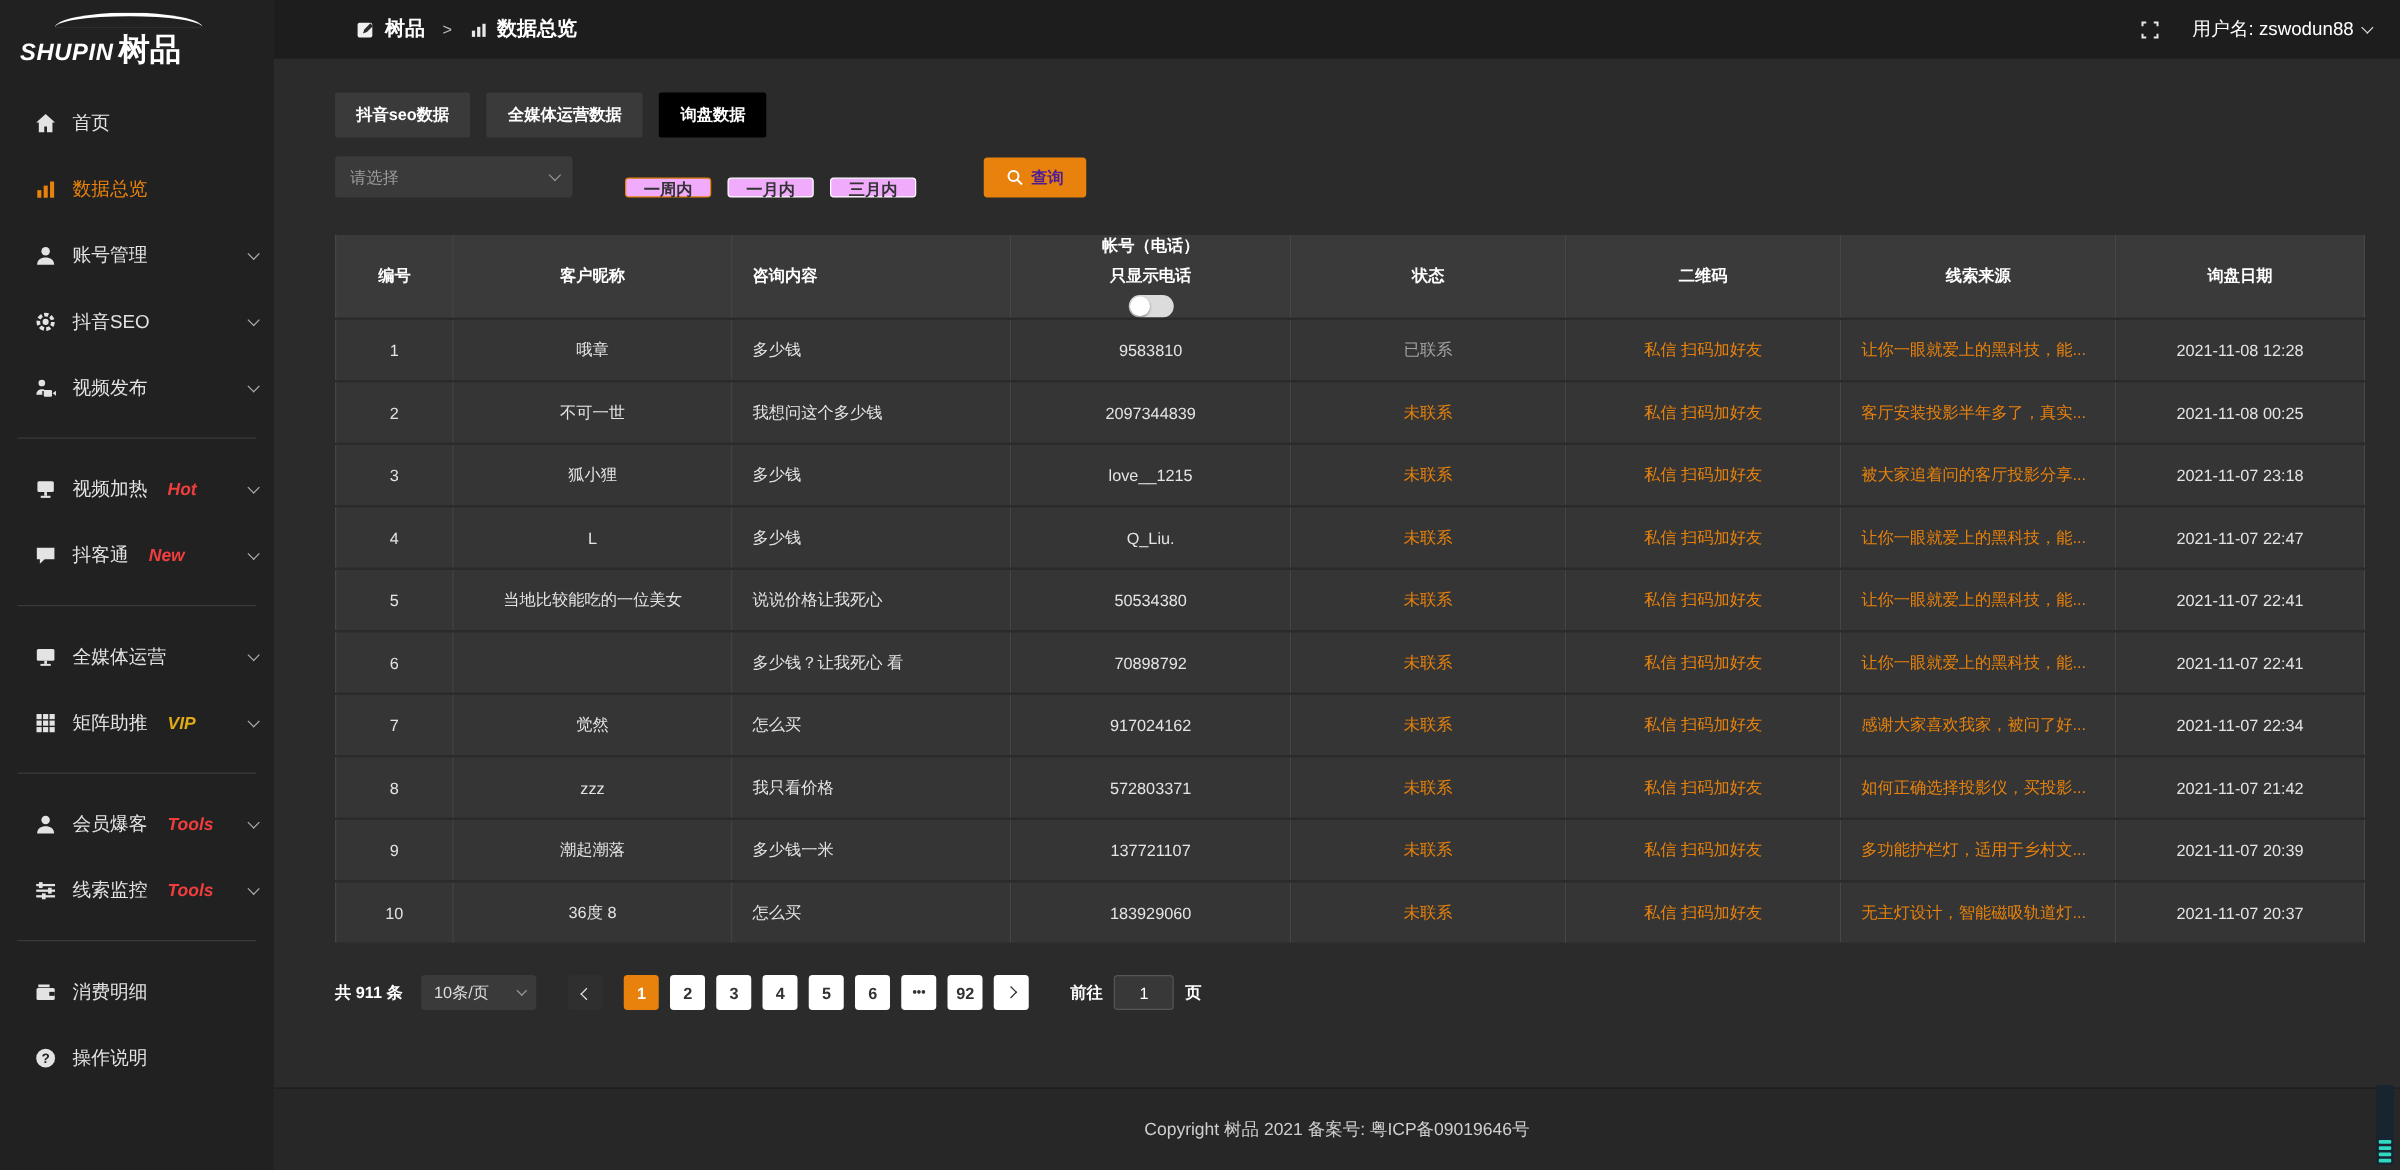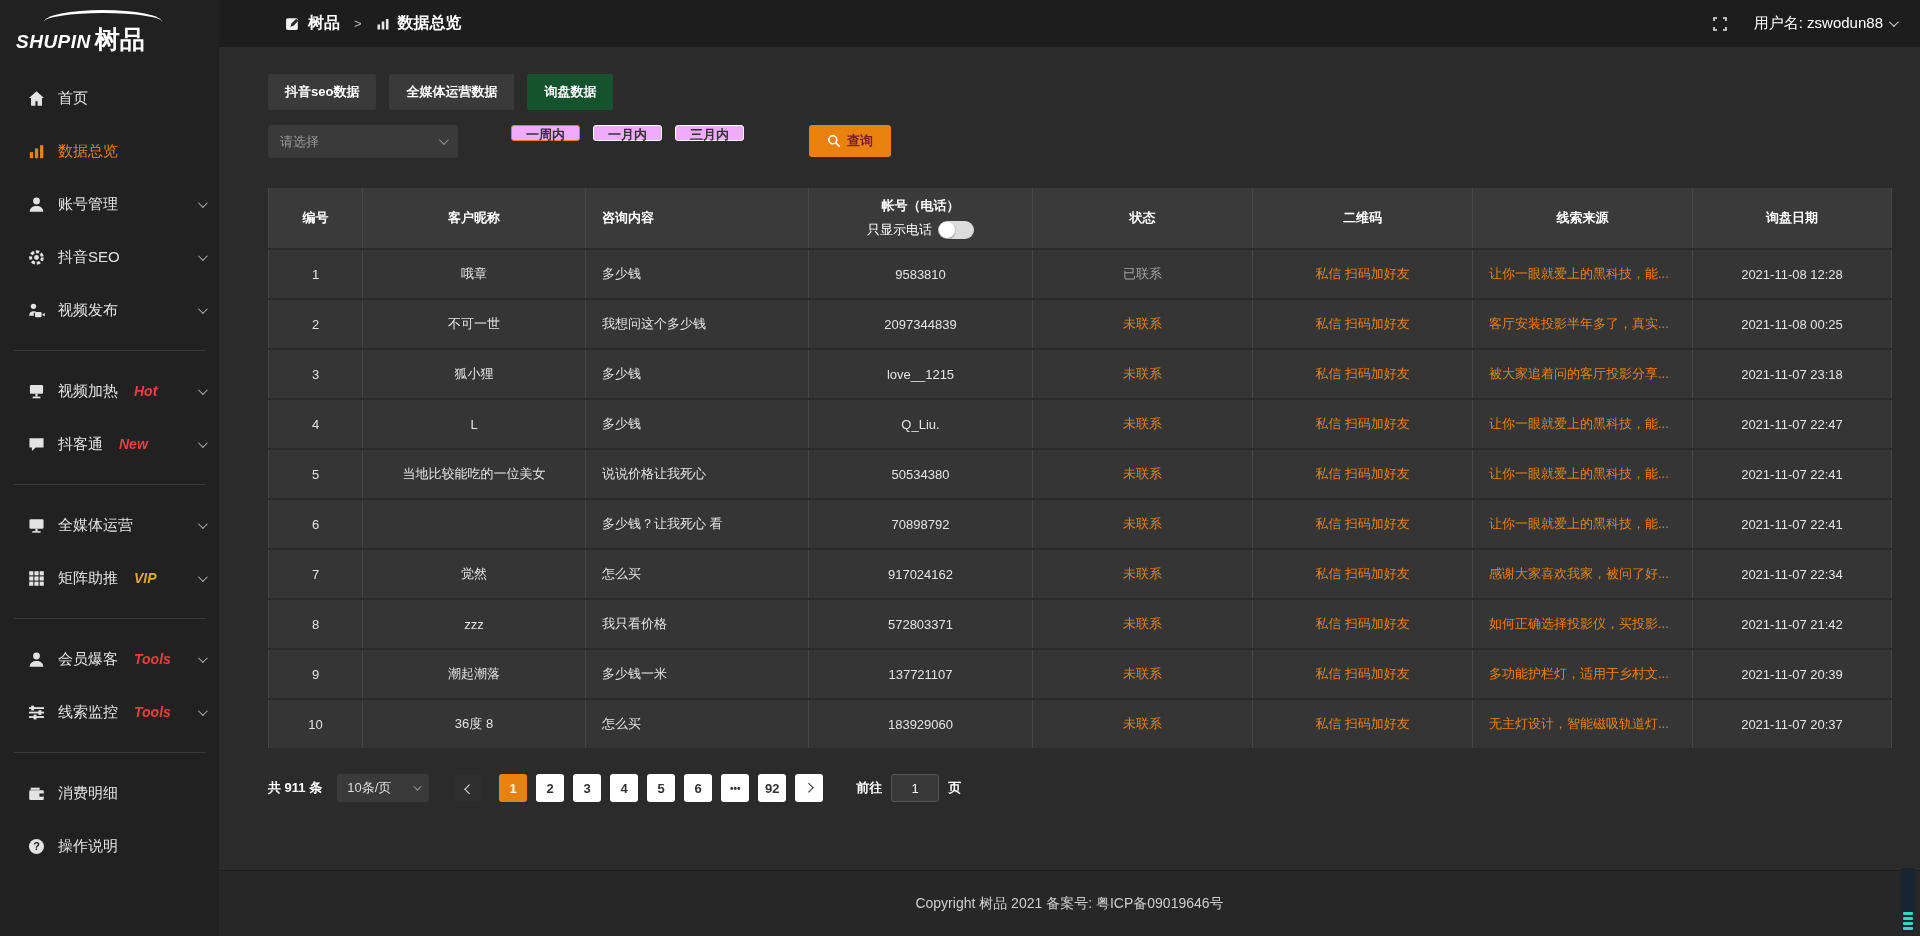--- a/index.html
+++ b/index.html
@@ -39,45 +39,45 @@
   .fs-icon { display:flex; cursor:pointer; }
   .username { font-size:15px; color:#fff; display:flex; align-items:center; gap:6px; cursor:pointer; }
   .username .chev { width:7px; height:7px; border-right:1.5px solid #ddd; border-bottom:1.5px solid #ddd;
     transform:rotate(45deg) translateY(-2px); }
 
   
   .content { flex:1; display:flex; flex-direction:column; padding:27px 28px 0 49px; background:#2b2b2b; }
   .tabs { display:flex; gap:13px; }
   .tab { background:#3a3a3a; color:#fff; font-size:13px; font-weight:bold; border:none;
     padding:9px 17px; border-radius:2px; cursor:pointer; }
-  .tab.active { background:#14532d;text-align:right; }
-  .filterbar { display:flex; align-items:flex-start; margin-top:15px; gap:21px; }
+  .tab.active { background:#000000;text-align:right; }
+  .filterbar { display:flex; align-items:flex-end; margin-top:15px; gap:10px; }
   .select { width:190px; height:33px; background:#3a3a3a; border-radius:3px; display:flex;
     align-items:center; padding:0 12px; color:#9a9a9a; font-size:13px; cursor:pointer; }
   .select .chev { margin-left:auto; width:7px; height:7px; border-right:1.6px solid #9a9a9a;
     border-bottom:1.6px solid #9a9a9a; transform:rotate(45deg) translateY(-2px); }
   .rangebtn { height:16px; min-width:66px; padding:0 14px; background:#f0abfc; color:#333;
     font-size:13px; font-weight:bold; border:1px solid #fff; border-radius:3px; cursor:pointer; }
   .rangebtn.active { border:1px solid #e8820c; }
-  .searchbtn { height:32px; padding:0 18px; margin-left:44px; background:#e8820c; color:#7f1d1d;
+  .searchbtn { height:32px; padding:0 18px; margin-left:44px; background:#e8820c; color:#4c1d95;
     font-size:13px; font-weight:bold; border:none; border-radius:3px; cursor:pointer;
     display:flex; align-items:center; gap:6px; }
 
   
   table { width:100%; margin-top:28px; border-collapse:separate; border-spacing:0 2px; table-layout:fixed; }
   th { background:#3a3a3a; color:#fff; font-size:13px; font-weight:bold; height:60px; }
   td { background:#353535; color:#e4e4e4; font-size:13px; height:48px; text-align:center; }
   th, td { border-right:1px solid #474747; padding:0 8px; overflow:hidden; white-space:nowrap;
     text-overflow:ellipsis; }
   th:first-child, td:first-child { border-left:1px solid #474747; }
   th.left, td.left { text-align:left; padding-left:16px; }
   td.orange, th .orange { color:#e8820c; }
   .status-un { color:#e8820c; } .status-done { color:#a3a3a3; }
   .acct-head { display:flex; flex-direction:column; align-items:center; gap:6px; }
-  .toggle-row { display:flex; align-items:center; gap:6px; font-weight:normal; }
+  .toggle-row { display:flex; align-items:center; gap:6px; font-weight:bold;flex-direction:column; }
   .toggle { width:36px; height:18px; border-radius:9px; background:#dcdcdc; position:relative; cursor:pointer; }
   .toggle .knob { position:absolute; left:1px; top:1px; width:16px; height:16px; border-radius:50%;
     background:#fff; box-shadow:0 1px 2px rgba(0,0,0,.4); }
 
   
   .pager { display:flex; align-items:center; margin-top:24px; gap:9px; color:#fff; font-size:13px; }
   .total { font-weight:bold; margin-right:6px; }
   .psize { width:92px; height:28px; background:#3a3a3a; border-radius:3px; display:flex; align-items:center;
     padding:0 10px; color:#ddd; font-size:13px; cursor:pointer; margin-right:16px; }
   .psize .chev { margin-left:auto; width:6px; height:6px; border-right:1.4px solid #9a9a9a;

